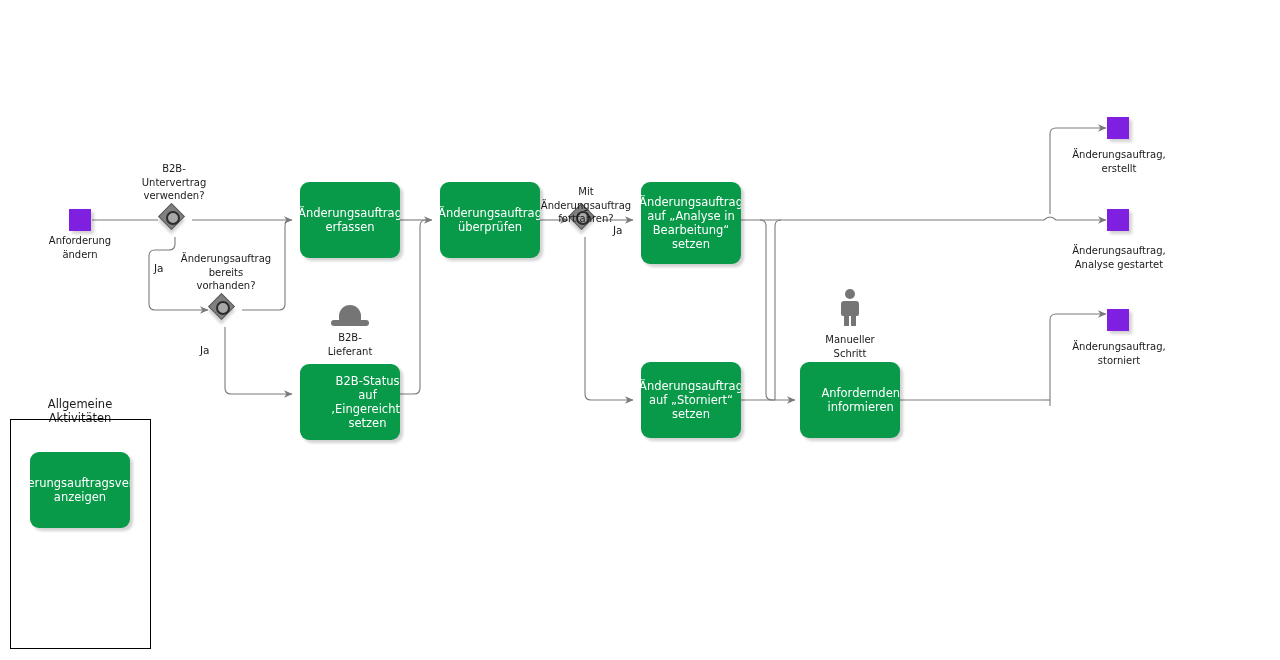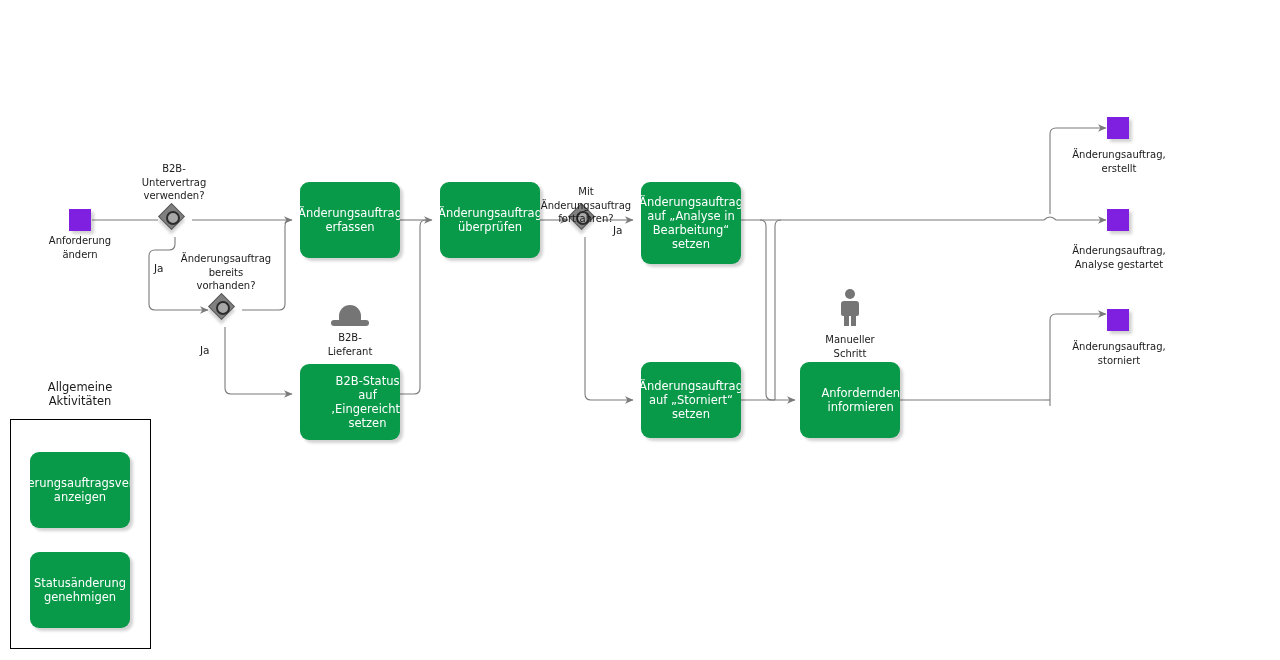--- a/index.html
+++ b/index.html
@@ -256,27 +256,23 @@
 erstellt</div>
 
   <div class="event" style="left:1107px; top:209px;"></div>
   <div class="dlabel" style="left:1038px; top:244px; width:162px;">Änderungsauftrag,
 Analyse gestartet</div>
 
   <div class="event" style="left:1107px; top:309px;"></div>
   <div class="dlabel" style="left:1038px; top:340px; width:162px;">Änderungsauftrag,
 storniert</div>
 
-  <div class="grouptitle" style="left:20px; top:381px; width:120px;">Allgemeine
+  <div class="grouptitle" style="left:20px; top:398px; width:120px;">Allgemeine
 Aktivitäten</div>
   <div class="groupbox" style="left:10px; top:419px; width:141px; height:230px;"></div>
 
   <div class="task clip" style="left:30px; top:452px; width:100px; height:76px;">
     <span class="tlabel" style="white-space:pre-line;">Änderungsauftragsverlauf
 anzeigen</span>
   </div>
 
-  <div class="task" style="left:30px; top:552px; width:100px; height:76px;">
-    <span class="tlabel" style="white-space:pre-line;">Statusänderung
-genehmigen</span>
-  </div>
 
 </div>
 
 </body></html>

